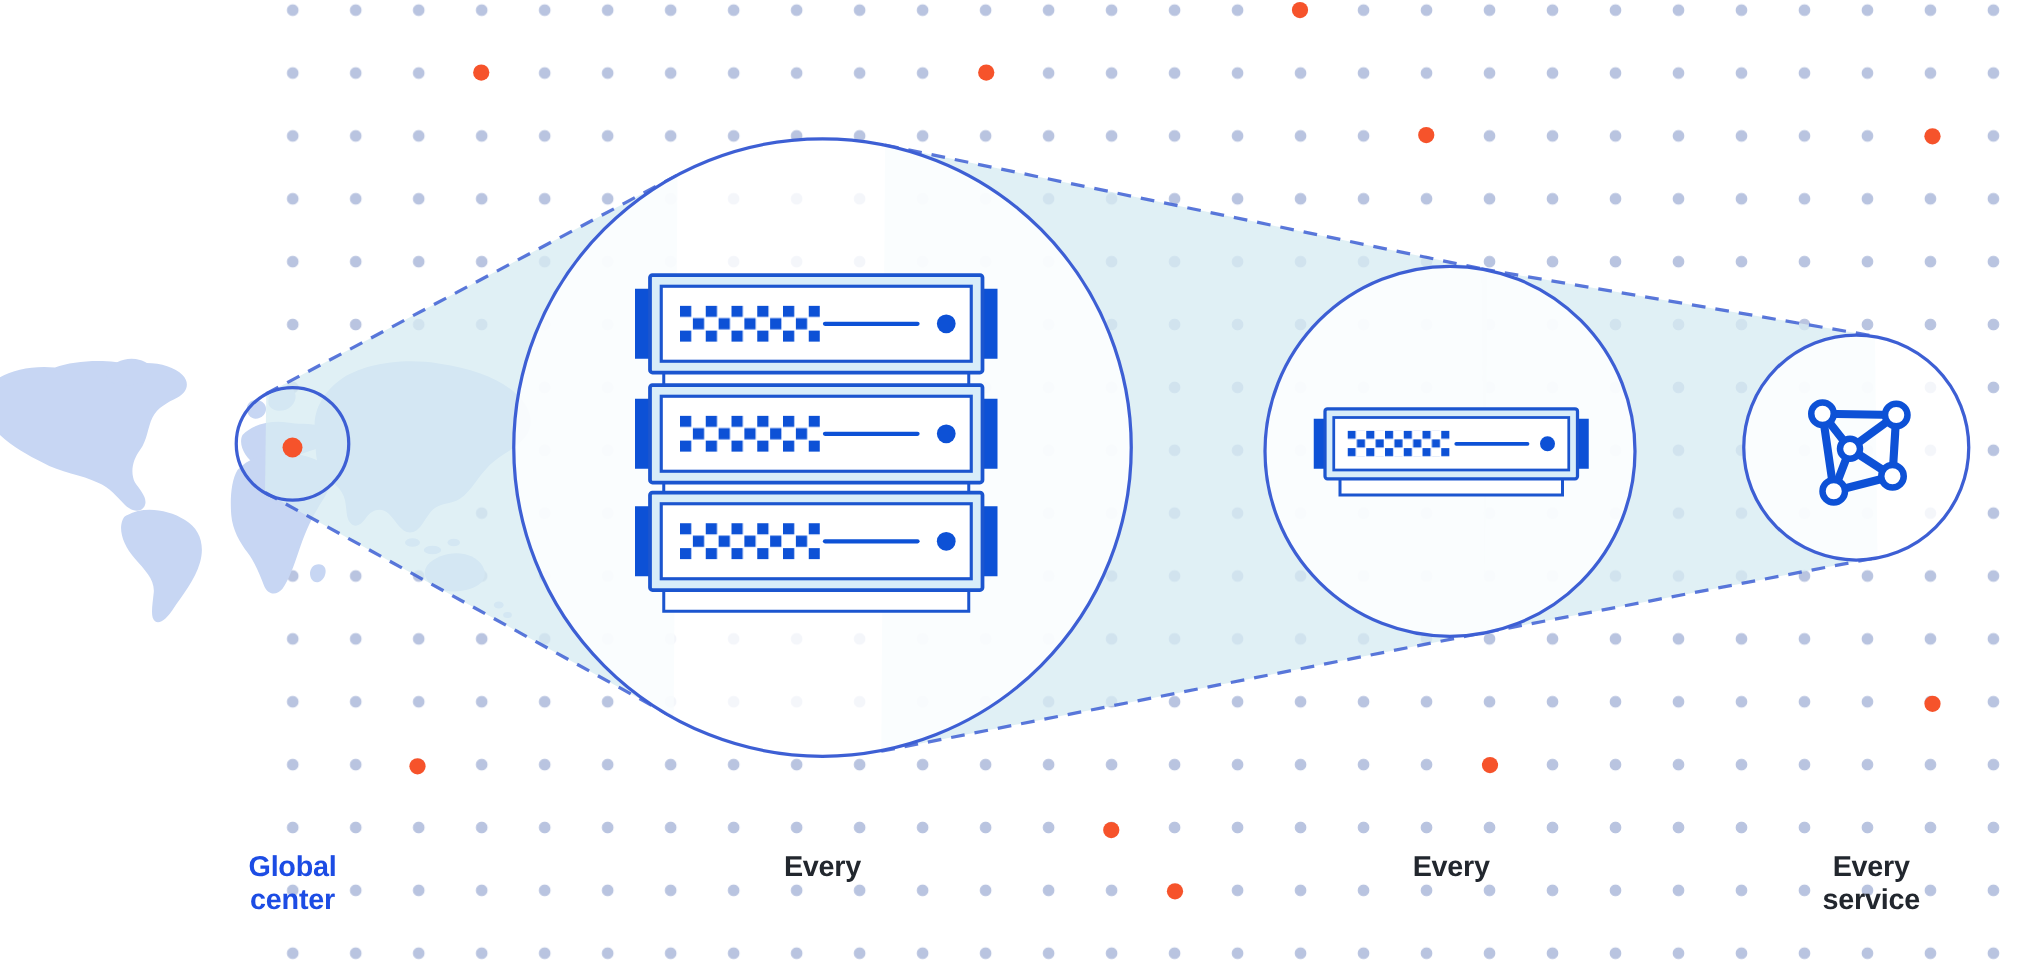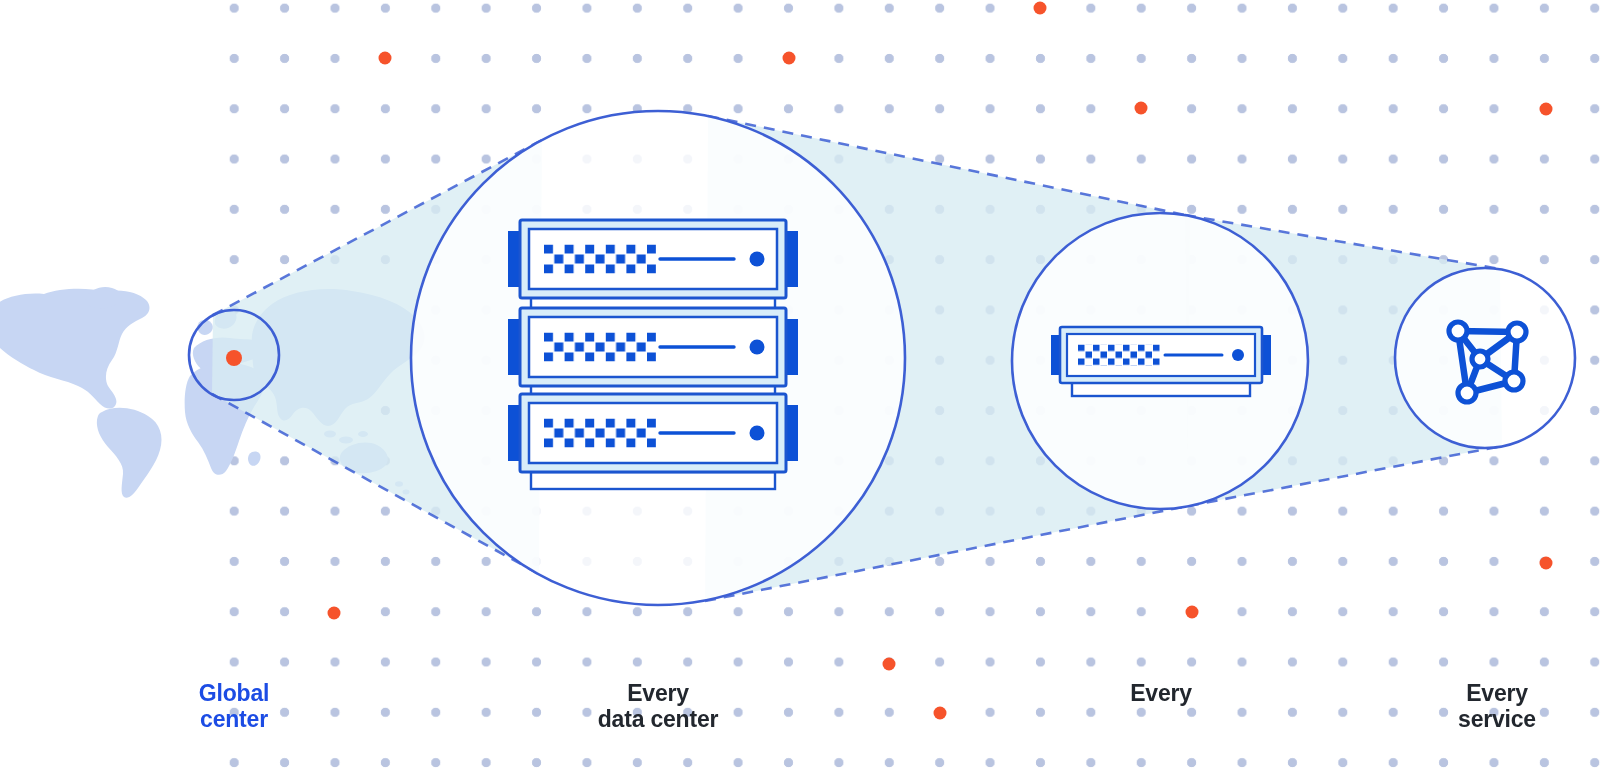--- a/index.html
+++ b/index.html
@@ -164,21 +164,20 @@
         <circle cx="1546" cy="563" r="6.5" class="orange-dot"></circle>
       </g>
   </svg>
 
   <div class="label label--accent" style="left:234px">
     <span>Global</span>
     <span>center</span>
   </div>
   <div class="label" style="left:658px">
     <span>Every</span>
-    <span>data center</span>
   </div>
   <div class="label" style="left:1161px">
     <span>Every</span>
   </div>
   <div class="label" style="left:1497px">
     <span>Every</span>
     <span>service</span>
   </div>
 
 </div>

